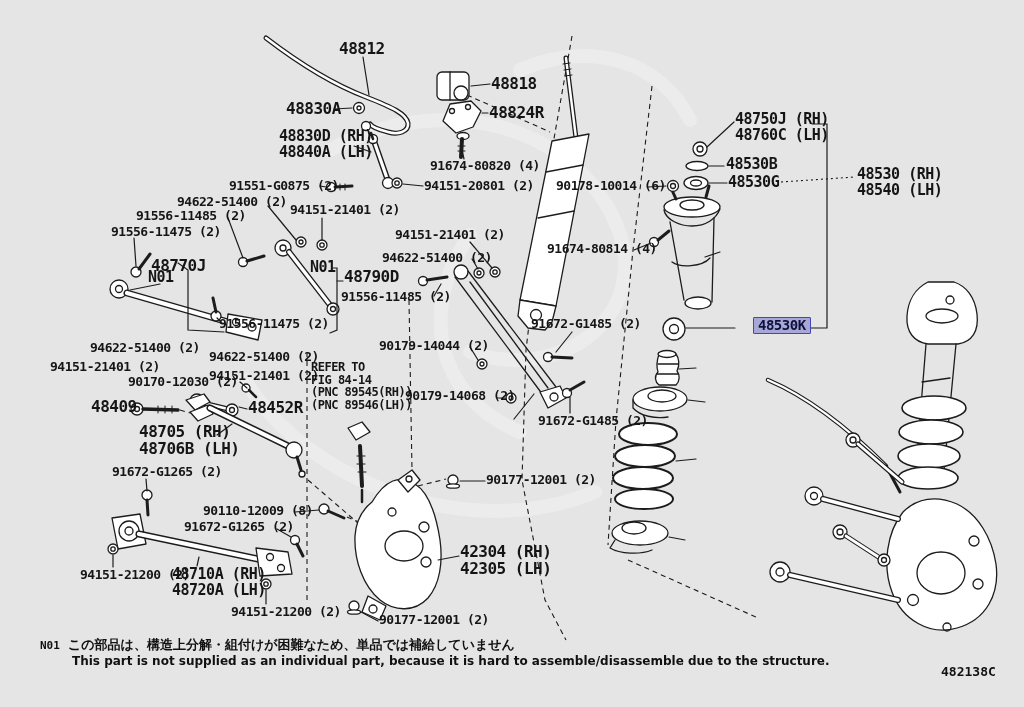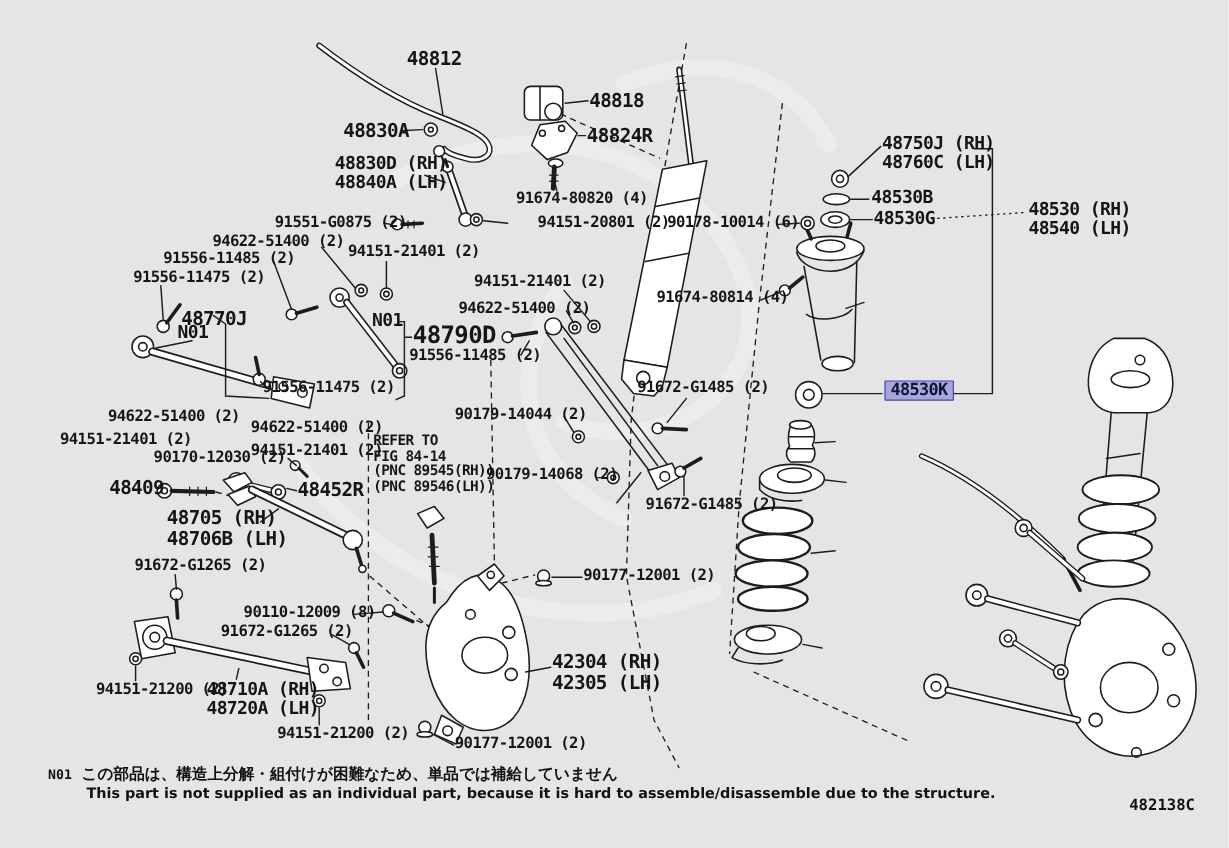--- a/index.html
+++ b/index.html
@@ -2,21 +2,21 @@
 <html><head>
 <meta charset="utf-8">
 <style>
   html,body{margin:0;padding:0;background:#fff;}
   #stage{position:relative;width:1024px;height:707px;background:#e5e5e5;overflow:hidden;
          font-family:"DejaVu Sans Mono","Liberation Mono",monospace;}
   #lineart{position:absolute;left:0;top:0;}
   #labels{position:absolute;left:0;top:0;width:100%;height:100%;}
   .lbl{position:absolute;font-weight:700;color:#151515;white-space:pre-line;
        line-height:1.06;letter-spacing:-0.5px;font-size:13px;}
-  .lbl.hl{padding:0 4px;border-radius:1px;}
+  .lbl.hl{padding:0 4px;border-radius:1px;margin-left:16px;}
   #footnote{position:absolute;left:40px;top:636px;width:900px;color:#111;}
   #fn-ref{position:absolute;left:0;top:3px;font-size:11px;font-weight:700;}
   #fn-jp{position:absolute;left:28px;top:0;font-size:13px;font-weight:700;
          font-family:"DejaVu Sans","Liberation Sans",sans-serif;letter-spacing:0;}
   #fn-en{position:absolute;left:32px;top:18px;font-size:12px;font-weight:700;
          font-family:"DejaVu Sans","Liberation Sans",sans-serif;letter-spacing:0;}
   #doc-code{position:absolute;left:941px;top:664px;font-size:13px;font-weight:700;color:#111;}
 </style>
 </head>
 <body>
@@ -339,30 +339,30 @@
   </svg>
 
   <div id="labels">
       <div class="lbl" style="left: 339px; top: 41px; font-size: 16px;">48812</div>
       <div class="lbl" style="left: 491px; top: 76px; font-size: 16px;">48818</div>
       <div class="lbl" style="left: 286px; top: 101px; font-size: 16px;">48830A</div>
       <div class="lbl" style="left: 489px; top: 105px; font-size: 16px;">48824R</div>
       <div class="lbl" style="left: 279px; top: 129px; font-size: 15px;">48830D (RH)
 48840A (LH)</div>
       <div class="lbl" style="left: 430px; top: 159px; font-size: 13px;">91674-80820 (4)</div>
-      <div class="lbl" style="left: 424px; top: 179px; font-size: 13px; margin-left: 24px;">94151-20801 (2)</div>
+      <div class="lbl" style="left: 424px; top: 179px; font-size: 13px;">94151-20801 (2)</div>
       <div class="lbl" style="left: 229px; top: 179px; font-size: 13px;">91551-G0875 (2)</div>
       <div class="lbl" style="left: 177px; top: 195px; font-size: 13px;">94622-51400 (2)</div>
       <div class="lbl" style="left: 290px; top: 203px; font-size: 13px;">94151-21401 (2)</div>
       <div class="lbl" style="left: 136px; top: 209px; font-size: 13px;">91556-11485 (2)</div>
       <div class="lbl" style="left: 111px; top: 225px; font-size: 13px;">91556-11475 (2)</div>
       <div class="lbl" style="left: 151px; top: 258px; font-size: 16px;">48770J</div>
       <div class="lbl" style="left: 148px; top: 270px; font-size: 15px;">N01</div>
       <div class="lbl" style="left: 310px; top: 260px; font-size: 15px;">N01</div>
-      <div class="lbl" style="left: 344px; top: 269px; font-size: 20px;">48790D</div>
+      <div class="lbl" style="left: 344px; top: 269px; font-size: 16px;">48790D</div>
       <div class="lbl" style="left: 395px; top: 228px; font-size: 13px;">94151-21401 (2)</div>
       <div class="lbl" style="left: 382px; top: 251px; font-size: 13px;">94622-51400 (2)</div>
       <div class="lbl" style="left: 341px; top: 290px; font-size: 13px;">91556-11485 (2)</div>
       <div class="lbl" style="left: 556px; top: 179px; font-size: 13px;">90178-10014 (6)</div>
       <div class="lbl" style="left: 547px; top: 242px; font-size: 13px;">91674-80814 (4)</div>
       <div class="lbl" style="left: 735px; top: 112px; font-size: 15px; text-align: center;">48750J (RH)
 48760C (LH)</div>
       <div class="lbl" style="left: 726px; top: 157px; font-size: 15px;">48530B</div>
       <div class="lbl" style="left: 728px; top: 175px; font-size: 15px;">48530G</div>
       <div class="lbl" style="left: 857px; top: 167px; font-size: 15px;">48530 (RH)

